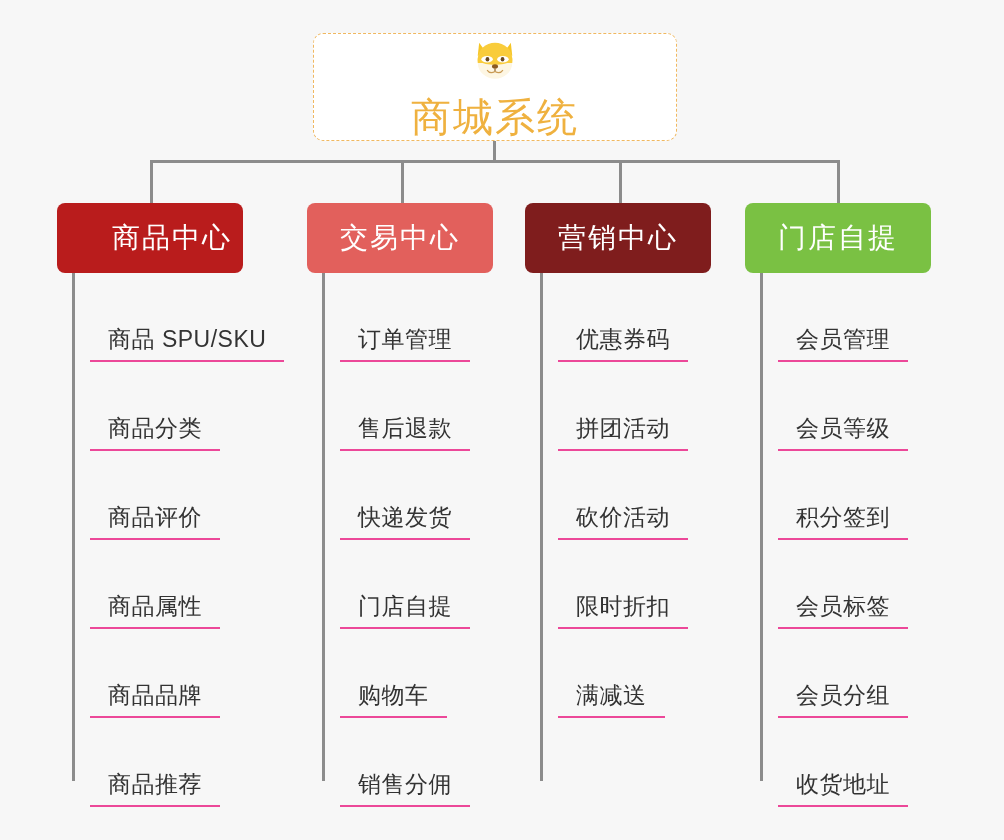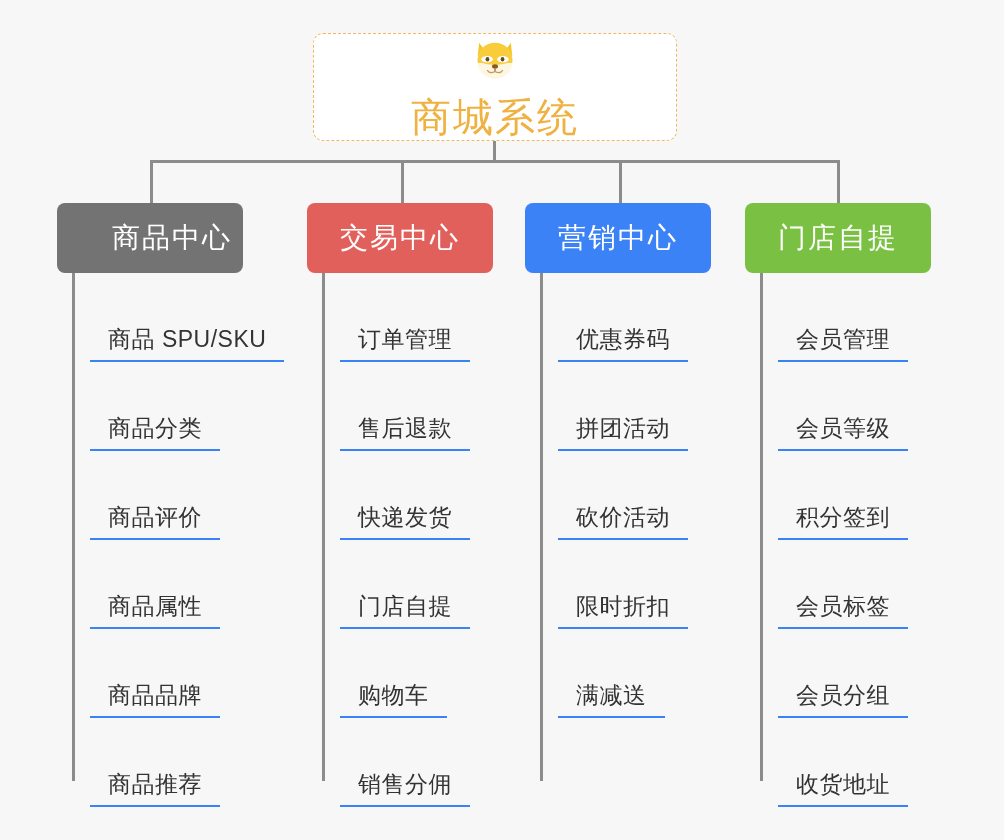--- a/index.html
+++ b/index.html
@@ -96,21 +96,21 @@
     width: 100%;
   }
   .leaf {
     height: 89px;
     position: relative;
     display: flex;
     align-items: flex-end;
   }
   .leaf-inner {
     display: inline-block;
-    border-bottom: 2px solid #3b82f6;
+    border-bottom: 2px solid #ec4899;
     padding: 0 18px 8px 18px;
     margin-left: 18px;
     white-space: nowrap;
   }
   .leaf-label {
     font-size: 23px;
     color: #333333;
     line-height: 1.1;
     letter-spacing: 0.5px;
     white-space: nowrap;
@@ -143,21 +143,21 @@
   <div class="conn conn-v" style="left:493px; top:141px; height:22px;"></div>
 
   <div class="conn conn-h" style="left:150px; top:160px; width:690px;"></div>
 
   <div class="conn conn-v" style="left:150px; top:160px; height:43px;"></div>
   <div class="conn conn-v" style="left:401px; top:160px; height:43px;"></div>
   <div class="conn conn-v" style="left:619px; top:160px; height:43px;"></div>
   <div class="conn conn-v" style="left:837px; top:160px; height:43px;"></div>
 
   <div class="branch" style="left:57px; width:186px;">
-    <div class="branch-header" style="background:#737373; width:186px;padding-left:44px;">
+    <div class="branch-header" style="background:#b91c1c; width:186px;padding-left:44px;">
       <span class="branch-header-label">商品中心</span>
     </div>
     <div class="branch-spine" style="height:508px;"></div>
     <div class="branch-items">
       <div class="leaf">
           <div class="leaf-inner"><span class="leaf-label">商品 SPU/SKU</span></div>
         </div>
       <div class="leaf">
           <div class="leaf-inner"><span class="leaf-label">商品分类</span></div>
         </div>
@@ -197,21 +197,21 @@
       <div class="leaf">
           <div class="leaf-inner"><span class="leaf-label">购物车</span></div>
         </div>
       <div class="leaf">
           <div class="leaf-inner"><span class="leaf-label">销售分佣</span></div>
         </div>
     </div>
   </div>
 
   <div class="branch" style="left:525px; width:186px;">
-    <div class="branch-header" style="background:#3b82f6; width:186px;">
+    <div class="branch-header" style="background:#7f1d1d; width:186px;">
       <span class="branch-header-label">营销中心</span>
     </div>
     <div class="branch-spine" style="height:508px;"></div>
     <div class="branch-items">
       <div class="leaf">
           <div class="leaf-inner"><span class="leaf-label">优惠券码</span></div>
         </div>
       <div class="leaf">
           <div class="leaf-inner"><span class="leaf-label">拼团活动</span></div>
         </div>

